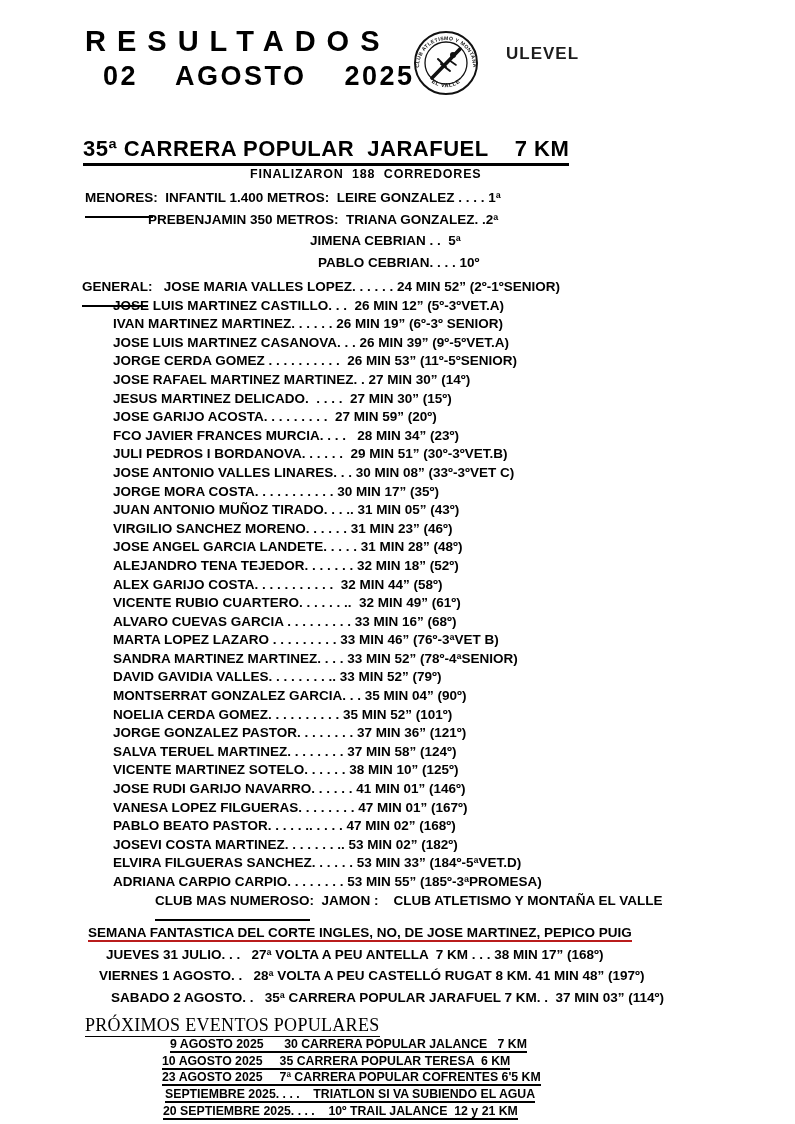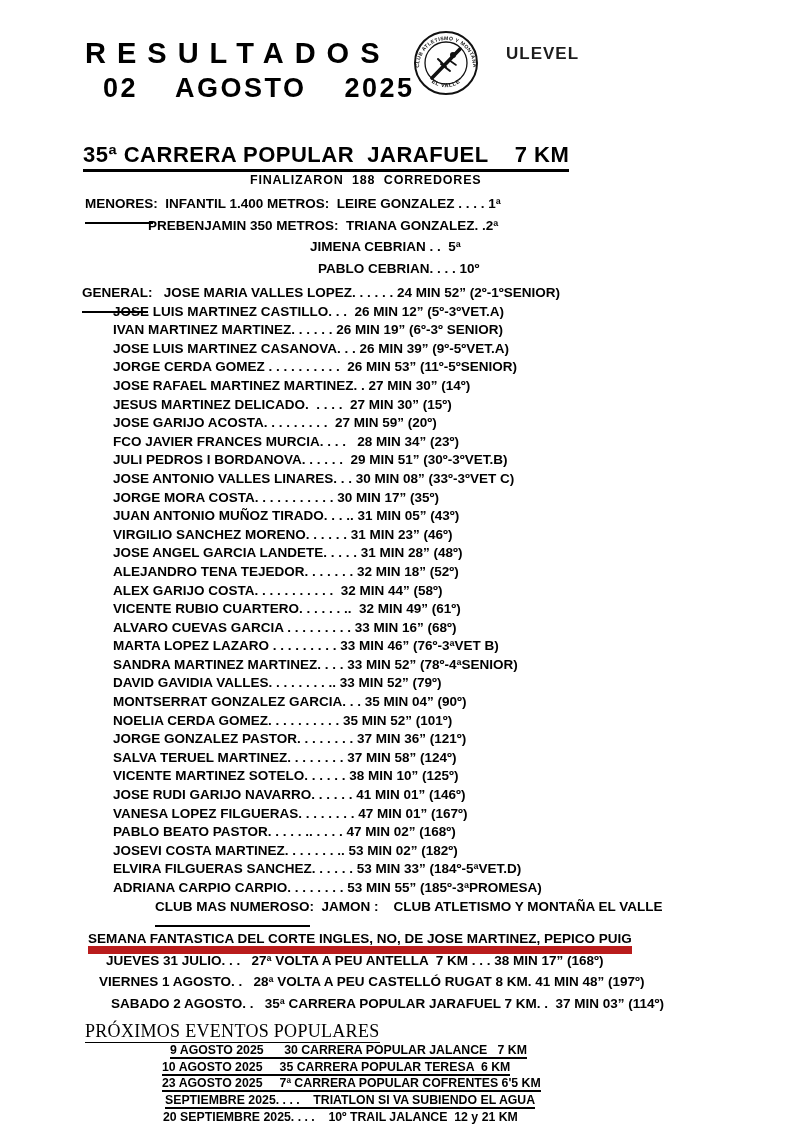--- a/index.html
+++ b/index.html
@@ -6,28 +6,28 @@
   .page{
     position:relative;
     width:795px;height:1124px;
     background:#ffffff;
     overflow:hidden;
     font-family:"Liberation Sans", sans-serif;
     color:#000;
   }
 
   
-  .header{position:relative;height:92px;padding-top:36px;}
+  .header{position:relative;height:92px;padding-top:24px;}
   .title1{margin-left:85px;font-size:29px;line-height:34px;font-weight:bold;letter-spacing:11px;white-space:pre;}
   .title2{margin-left:103px;margin-top:2px;font-size:27px;line-height:32px;font-weight:bold;letter-spacing:2.5px;word-spacing:9px;white-space:pre;}
   .badge{position:absolute;left:413px;top:30px;}
   .ulevel{position:absolute;left:506px;top:44px;font-size:17px;font-weight:bold;letter-spacing:1px;color:#1c1c1c;font-stretch:condensed;}
 
   
-  .race-title{display:inline-block;margin-left:83px;margin-top:14px;font-size:22px;line-height:26px;font-weight:bold;letter-spacing:0.5px;border-bottom:3px solid #000;padding-bottom:1px;white-space:pre;}
+  .race-title{display:inline-block;margin-left:83px;margin-top:20px;font-size:22px;line-height:26px;font-weight:bold;letter-spacing:0.5px;border-bottom:3px solid #000;padding-bottom:1px;white-space:pre;}
   .finishers{margin-left:250px;font-size:12.5px;line-height:16px;font-weight:bold;letter-spacing:0.8px;white-space:pre;}
 
   
   .menores{margin-top:5px;font-size:13.5px;font-weight:bold;}
   .menores .row{line-height:21.5px;white-space:pre;}
   .ul-label{border-bottom:2px solid #000;padding-bottom:11px;}
   .m1{margin-left:85px;}
   .m2{margin-left:148px;}
   .m3{margin-left:310px;}
   .m4{margin-left:308px;padding-left:10px;}
@@ -36,21 +36,21 @@
   .general{margin-top:5px;font-size:13.5px;font-weight:bold;}
   .general .row{line-height:18.6px;white-space:pre;}
   .g-label-line{margin-left:82px;}
   .g-row{margin-left:113px;}
   .club-line{margin-left:155px;line-height:18.6px;white-space:pre;}
 
   
   .semana{margin-top:12px;font-size:13.5px;font-weight:bold;}
   .semana .row{line-height:21.5px;white-space:pre;}
   .s-title{margin-left:88px;}
-  .s-title span{border-bottom:8px solid #b91c1c;}
+  .s-title span{border-bottom:2px solid #b91c1c;}
   .s1{margin-left:106px;}
   .s2{margin-left:99px;}
   .s3{margin-left:111px;}
 
   
   .eventos{margin-top:6px;}
   .e-title{margin-left:85px;font-family:"Liberation Serif", serif;font-size:18px;line-height:22px;letter-spacing:0.3px;}
   .e-title span{border-bottom:1.5px solid #000;padding-bottom:1px;}
   .eventos .item-row{line-height:16.6px;font-size:12.3px;font-weight:bold;white-space:pre;}
   .eventos .item-row span{border-bottom:2px solid #000;}

